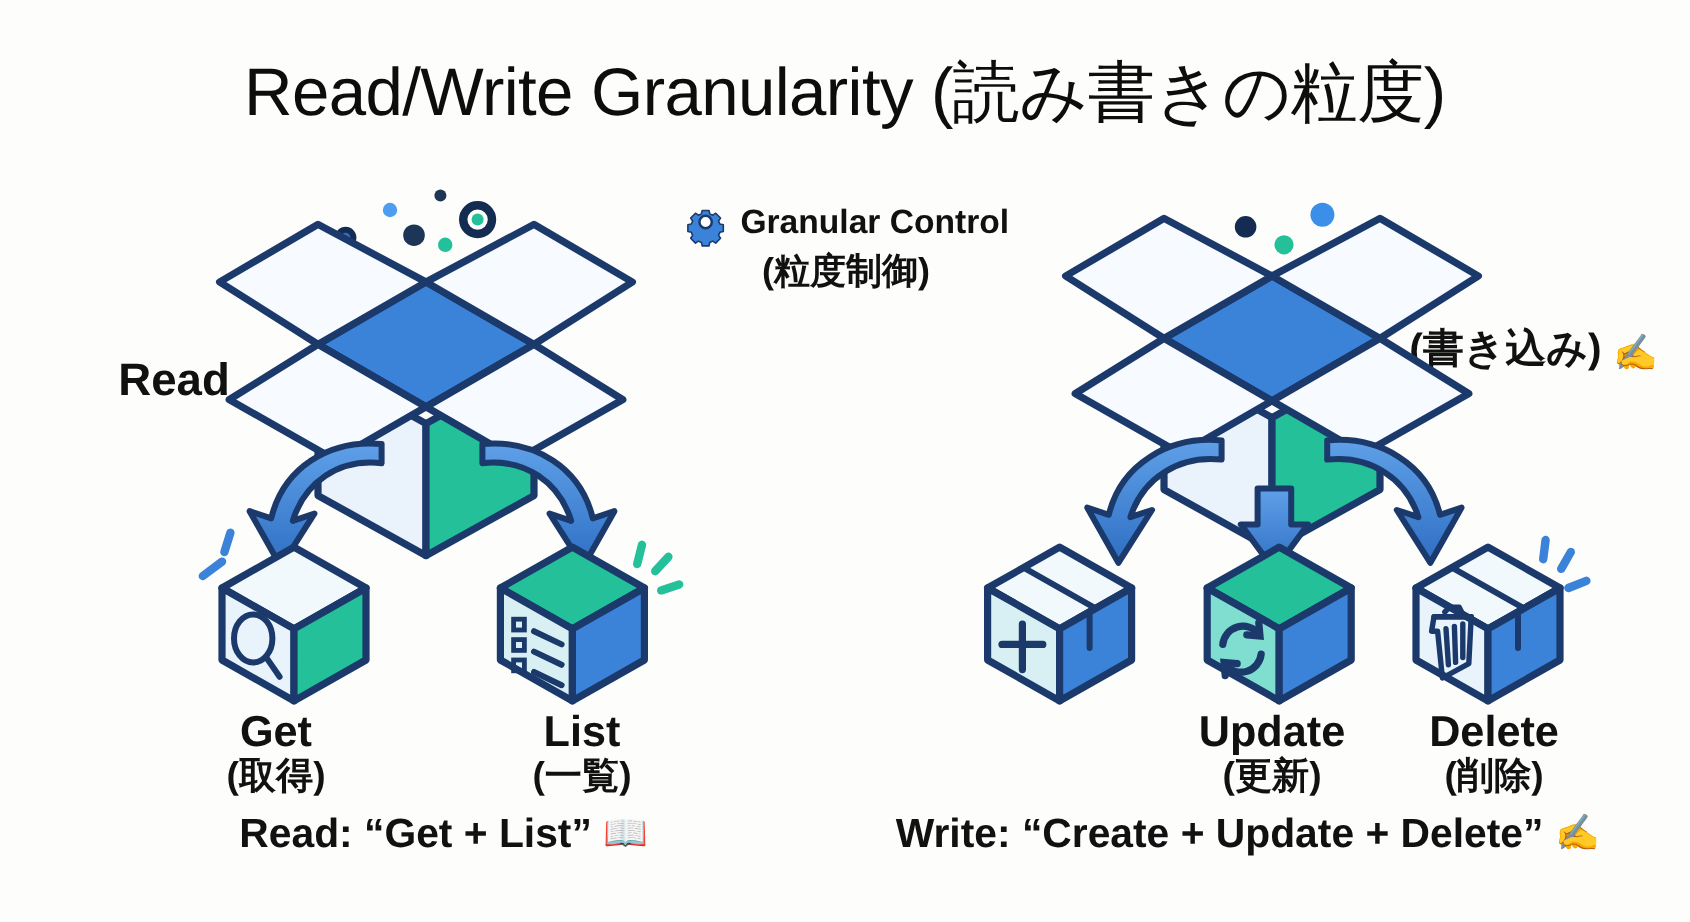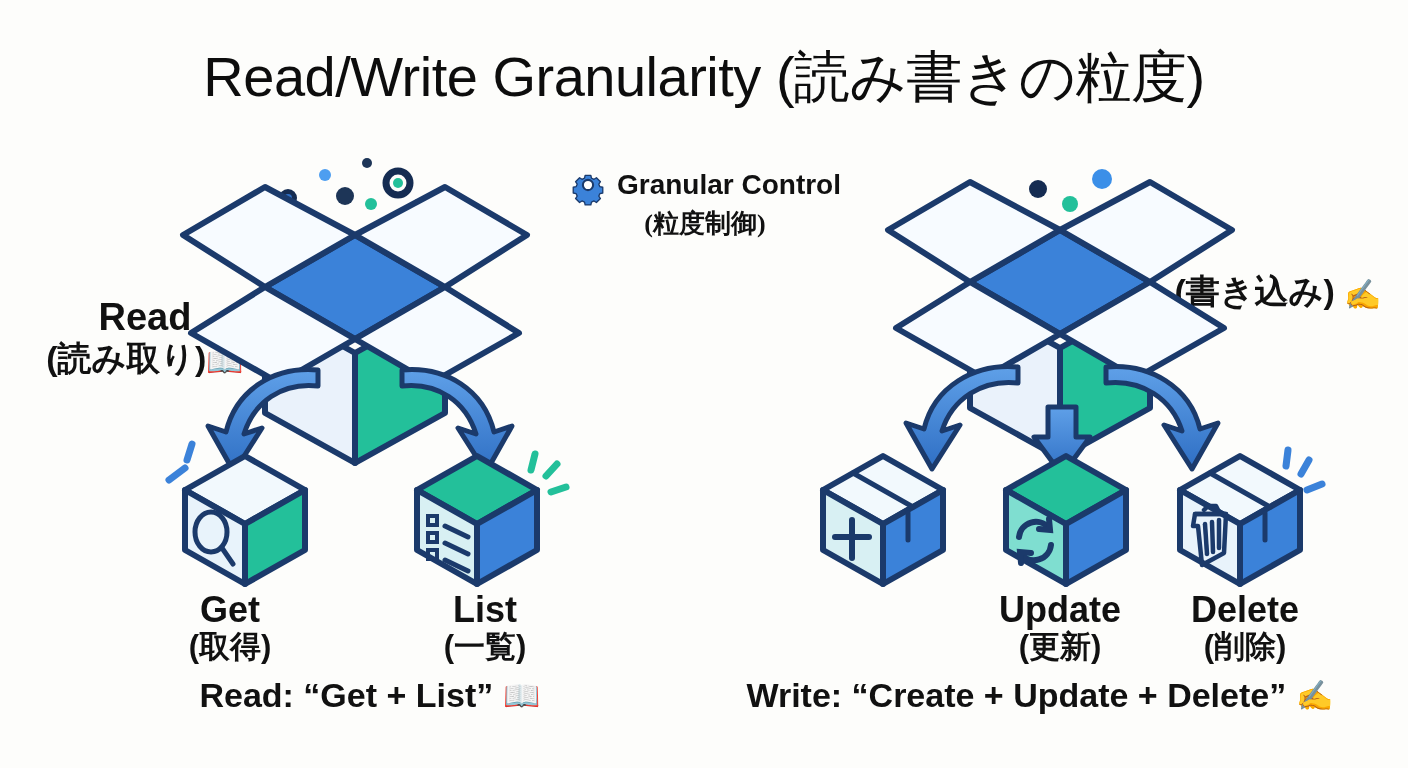--- a/index.html
+++ b/index.html
@@ -47,26 +47,25 @@
     font-size: 28px;
     font-weight: bold;
     color: #111;
     display: flex;
     align-items: center;
     justify-content: center;
     gap: 10px;
     white-space: nowrap;
   }
   #granular-line2 {
-    font-size: 26px;
+    font-size: 30px;
     font-weight: bold;
     color: #111;
     margin-top: 2px;
     white-space: nowrap;
-    font-family: Liberation Serif, serif;
   }
 
   
   .side-label {
     position: absolute;
     font-weight: bold;
     color: #111;
     text-align: center;
     line-height: 1.12;
     white-space: nowrap;
@@ -95,21 +94,21 @@
 
   
   .summary {
     position: absolute;
     font-size: 34px;
     font-weight: bold;
     color: #111;
     text-align: center;
     white-space: nowrap;
     display: flex;
-    align-items: center;
+    align-items: flex-start;
     justify-content: center;
     gap: 10px;
   }
   #summary-read  { top: 676px; left: 100px; width: 540px; }
   #summary-write { top: 676px; left: 700px; width: 680px; }
 
   svg { display: block; overflow: visible; }
 </style>
 </head>
 <body style="background: rgb(253, 253, 251);">
@@ -146,21 +145,20 @@
           <circle cx="0" cy="0" r="5.4" fill="#ffffff" stroke="#1b3a6b" stroke-width="2.2"></circle>
         </g>
       </svg>
       <span>Granular Control</span>
     </div>
     <div id="granular-line2">(粒度制御)</div>
   </div>
 
   <div class="side-label" id="label-read">
     <span class="en">Read</span>
-    <span class="jp"><span>(読み取り)</span><span class="emoji-inline">📖</span></span>
   </div>
 
   <div class="side-label" id="label-write">
     <span class="jp"><span>(書き込み)</span> <span class="emoji-inline">✍️</span></span>
   </div>
 
   <svg class="abs" style="top:195px;left:195px;" width="320" height="260" viewBox="0 0 320 260">
     <g stroke="#1b3a6b" stroke-width="6" stroke-linejoin="round" stroke-linecap="round">
 
       <path d="M70,108 L160,158 L160,268 L70,218 Z" fill="#eaf2fb"></path>

